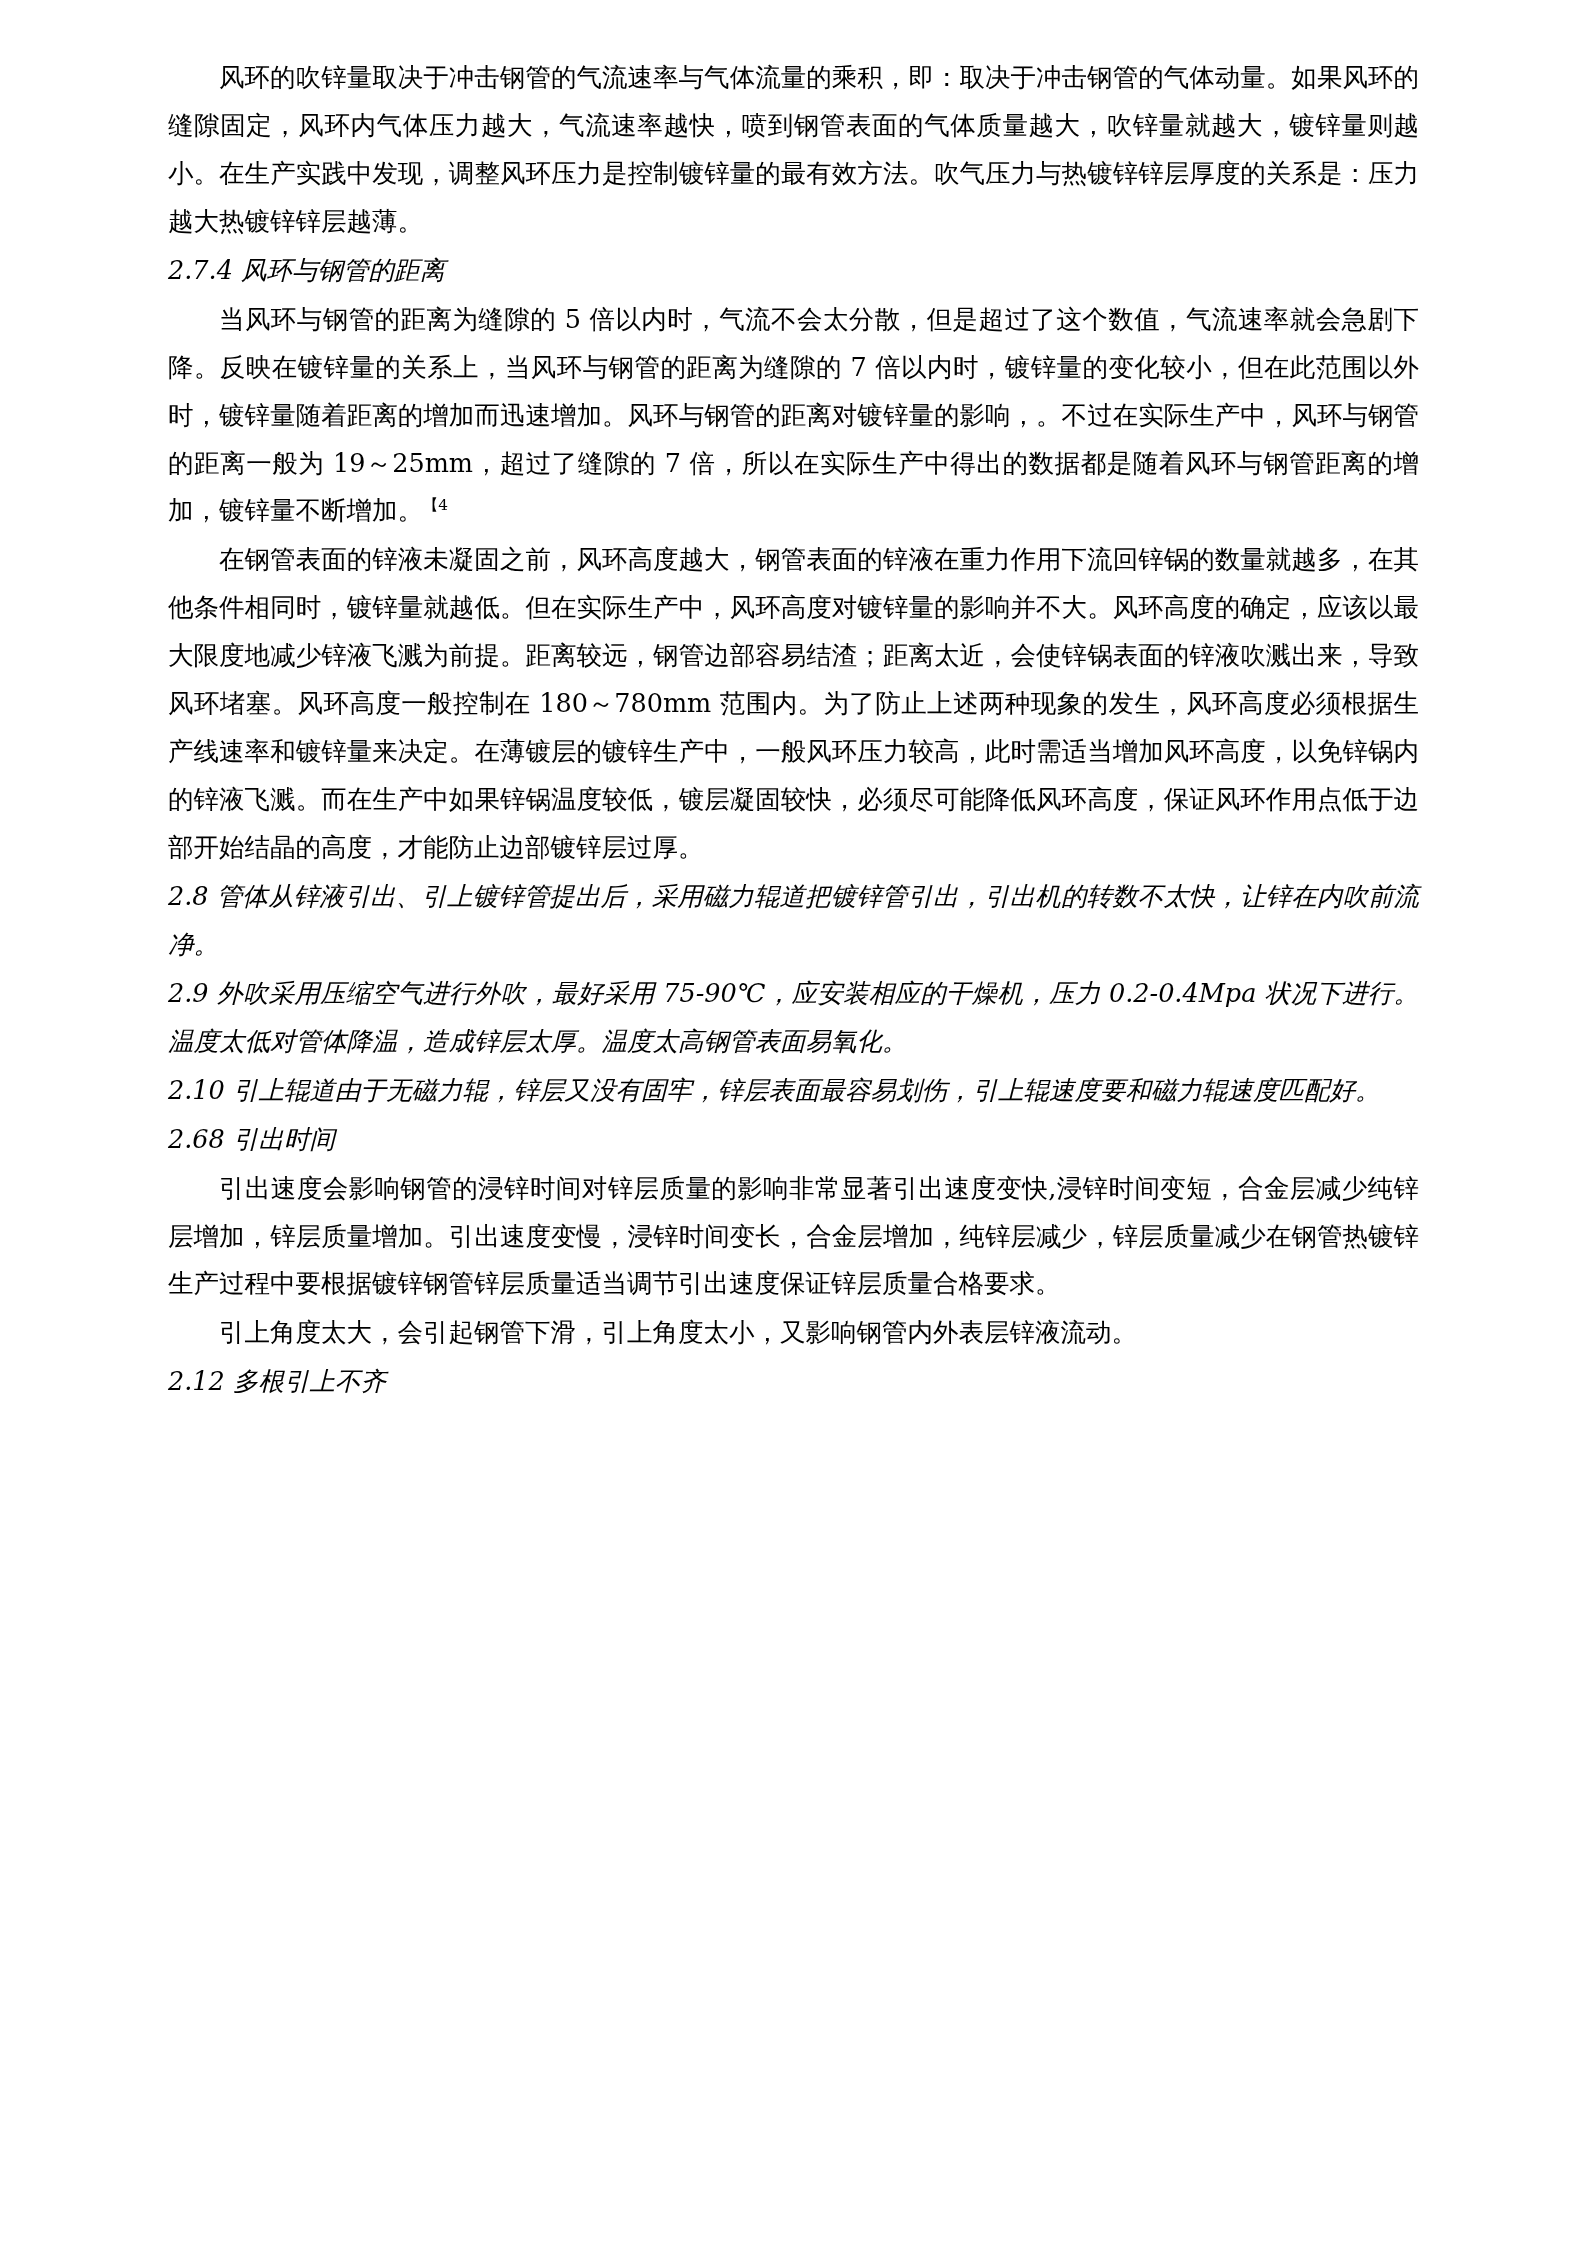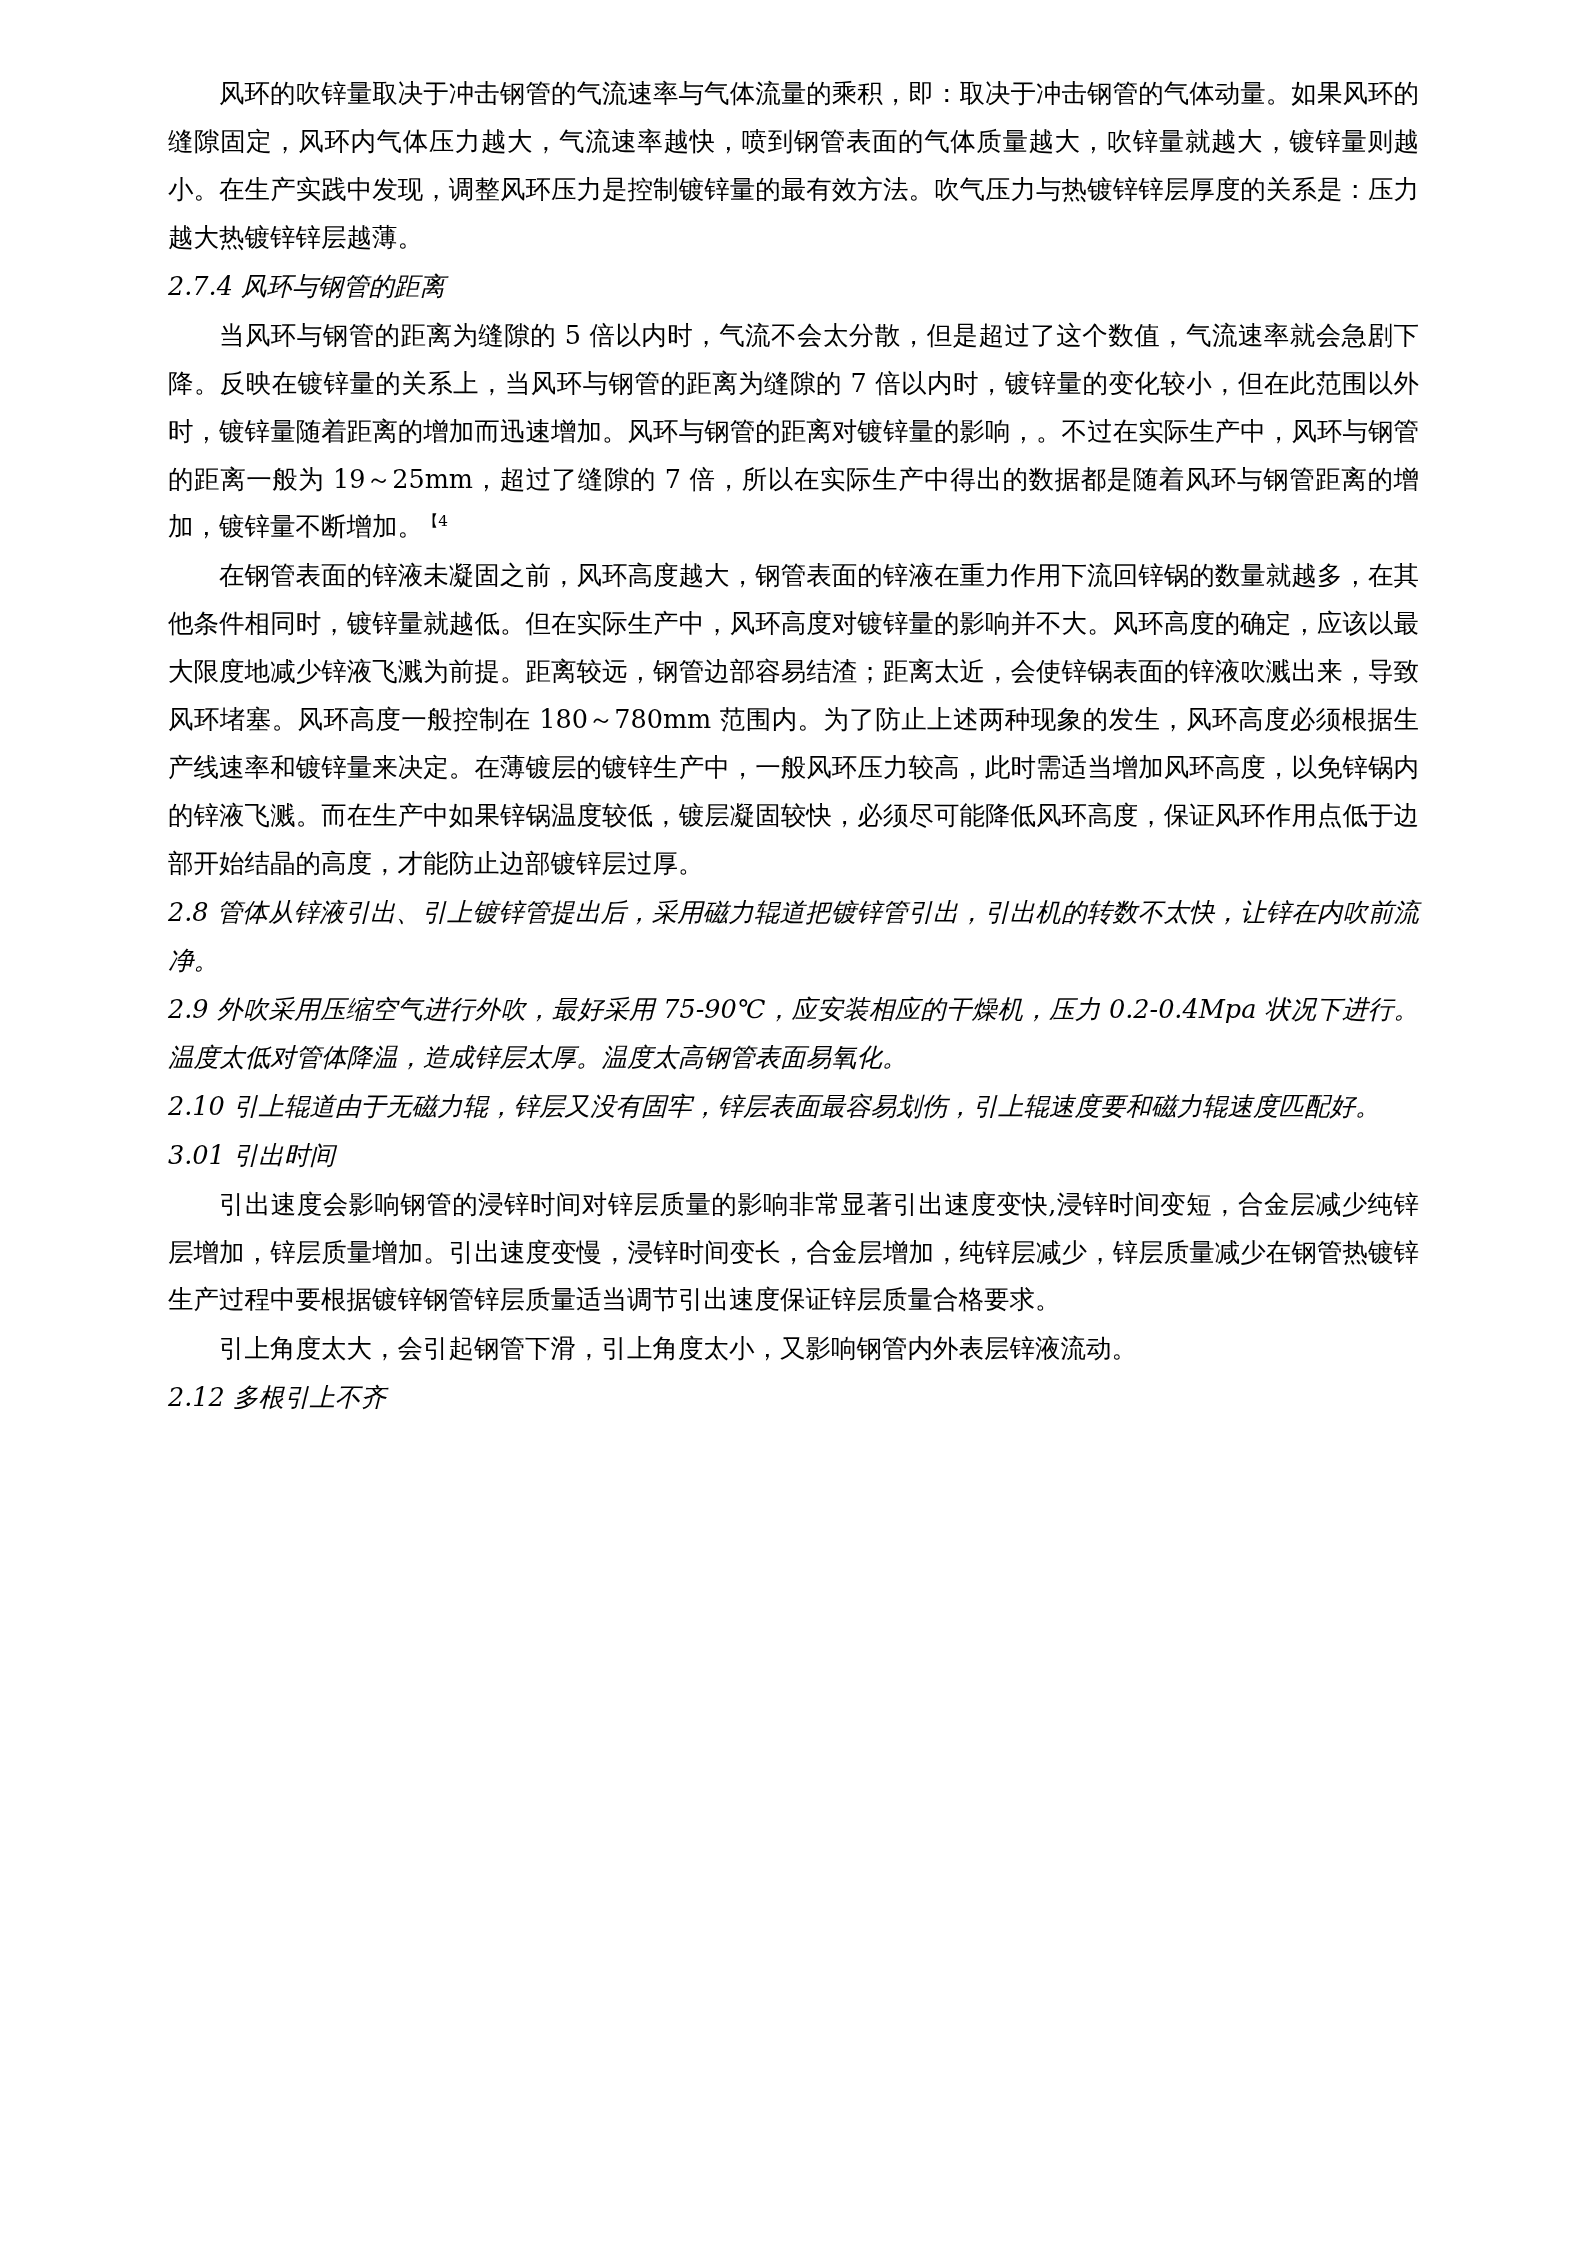--- a/index.html
+++ b/index.html
@@ -12,21 +12,21 @@
     height: 2245px;
     font-family: "DejaVu Serif", "Liberation Serif", serif;
     color: #000000;
   }
   .page {
     position: relative;
     width: 1587px;
     height: 2245px;
     background: #ffffff;
     box-sizing: border-box;
-    padding: 70px 168px 0 168px;
+    padding: 54px 168px 0 168px;
   }
   .doc-body {
     font-size: 25.5px;
     line-height: 1.88;
     text-align: justify;
     text-justify: inter-ideograph;
   }
   .para {
     margin: 0 0 1px 0;
     text-indent: 2em;
@@ -61,21 +61,21 @@
 
 
     <p class="para">在钢管表面的锌液未凝固之前，风环高度越大，钢管表面的锌液在重力作用下流回锌锅的数量就越多，在其他条件相同时，镀锌量就越低。但在实际生产中，风环高度对镀锌量的影响并不大。风环高度的确定，应该以最大限度地减少锌液飞溅为前提。距离较远，钢管边部容易结渣；距离太近，会使锌锅表面的锌液吹溅出来，导致风环堵塞。风环高度一般控制在 180～780mm 范围内。为了防止上述两种现象的发生，风环高度必须根据生产线速率和镀锌量来决定。在薄镀层的镀锌生产中，一般风环压力较高，此时需适当增加风环高度，以免锌锅内的锌液飞溅。而在生产中如果锌锅温度较低，镀层凝固较快，必须尽可能降低风环高度，保证风环作用点低于边部开始结晶的高度，才能防止边部镀锌层过厚。</p>
 
     <p class="para-noindent">2.8 管体从锌液引出、引上镀锌管提出后，采用磁力辊道把镀锌管引出，引出机的转数不太快，让锌在内吹前流净。</p>
 
     <p class="para-noindent">2.9 外吹采用压缩空气进行外吹，最好采用 75-90℃，应安装相应的干燥机，压力 0.2-0.4Mpa 状况下进行。温度太低对管体降温，造成锌层太厚。温度太高钢管表面易氧化。</p>
 
     <p class="para-noindent">2.10 引上辊道由于无磁力辊，锌层又没有固牢，锌层表面最容易划伤，引上辊速度要和磁力辊速度匹配好。</p>
 
-    <p class="heading">3.01 引出时间</p>
+    <p class="heading">2.68 引出时间</p>
 
     <p class="para">引出速度会影响钢管的浸锌时间对锌层质量的影响非常显著引出速度变快,浸锌时间变短，合金层减少纯锌层增加，锌层质量增加。引出速度变慢，浸锌时间变长，合金层增加，纯锌层减少，锌层质量减少在钢管热镀锌生产过程中要根据镀锌钢管锌层质量适当调节引出速度保证锌层质量合格要求。</p>
 
     <p class="para">引上角度太大，会引起钢管下滑，引上角度太小，又影响钢管内外表层锌液流动。</p>
 
     <p class="heading">2.12 多根引上不齐</p>
 
   </div>
 </div>
 

